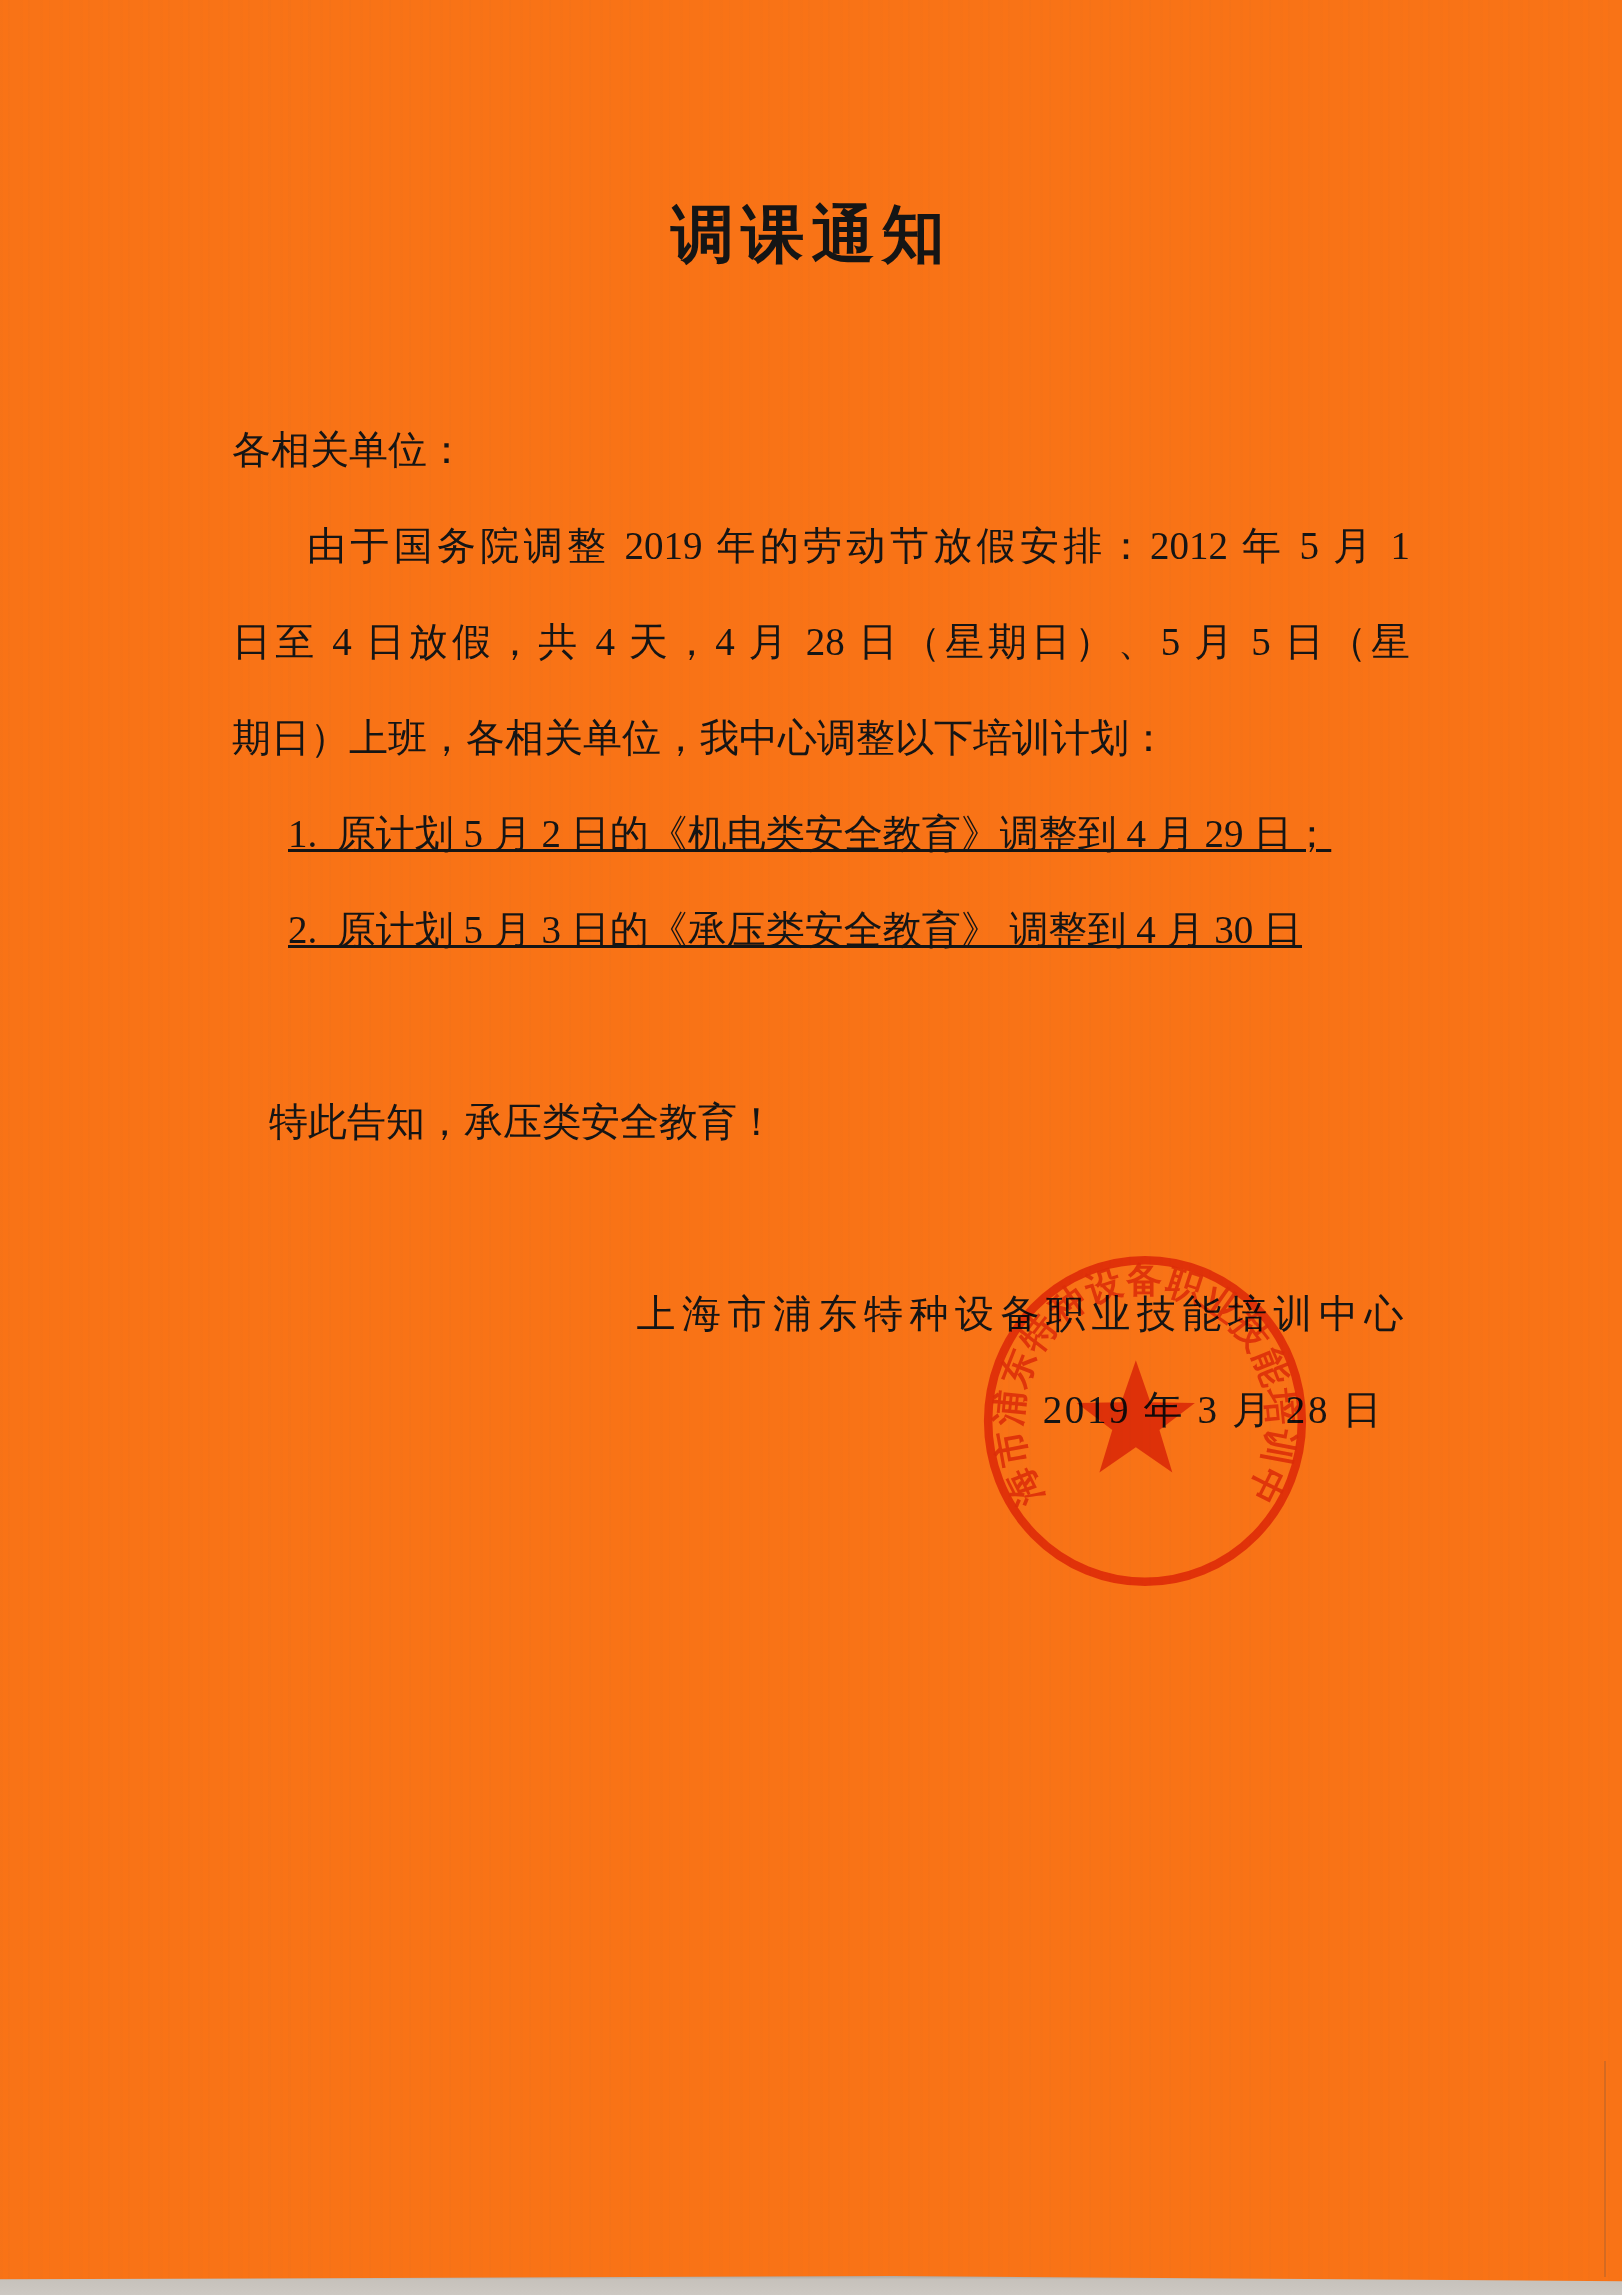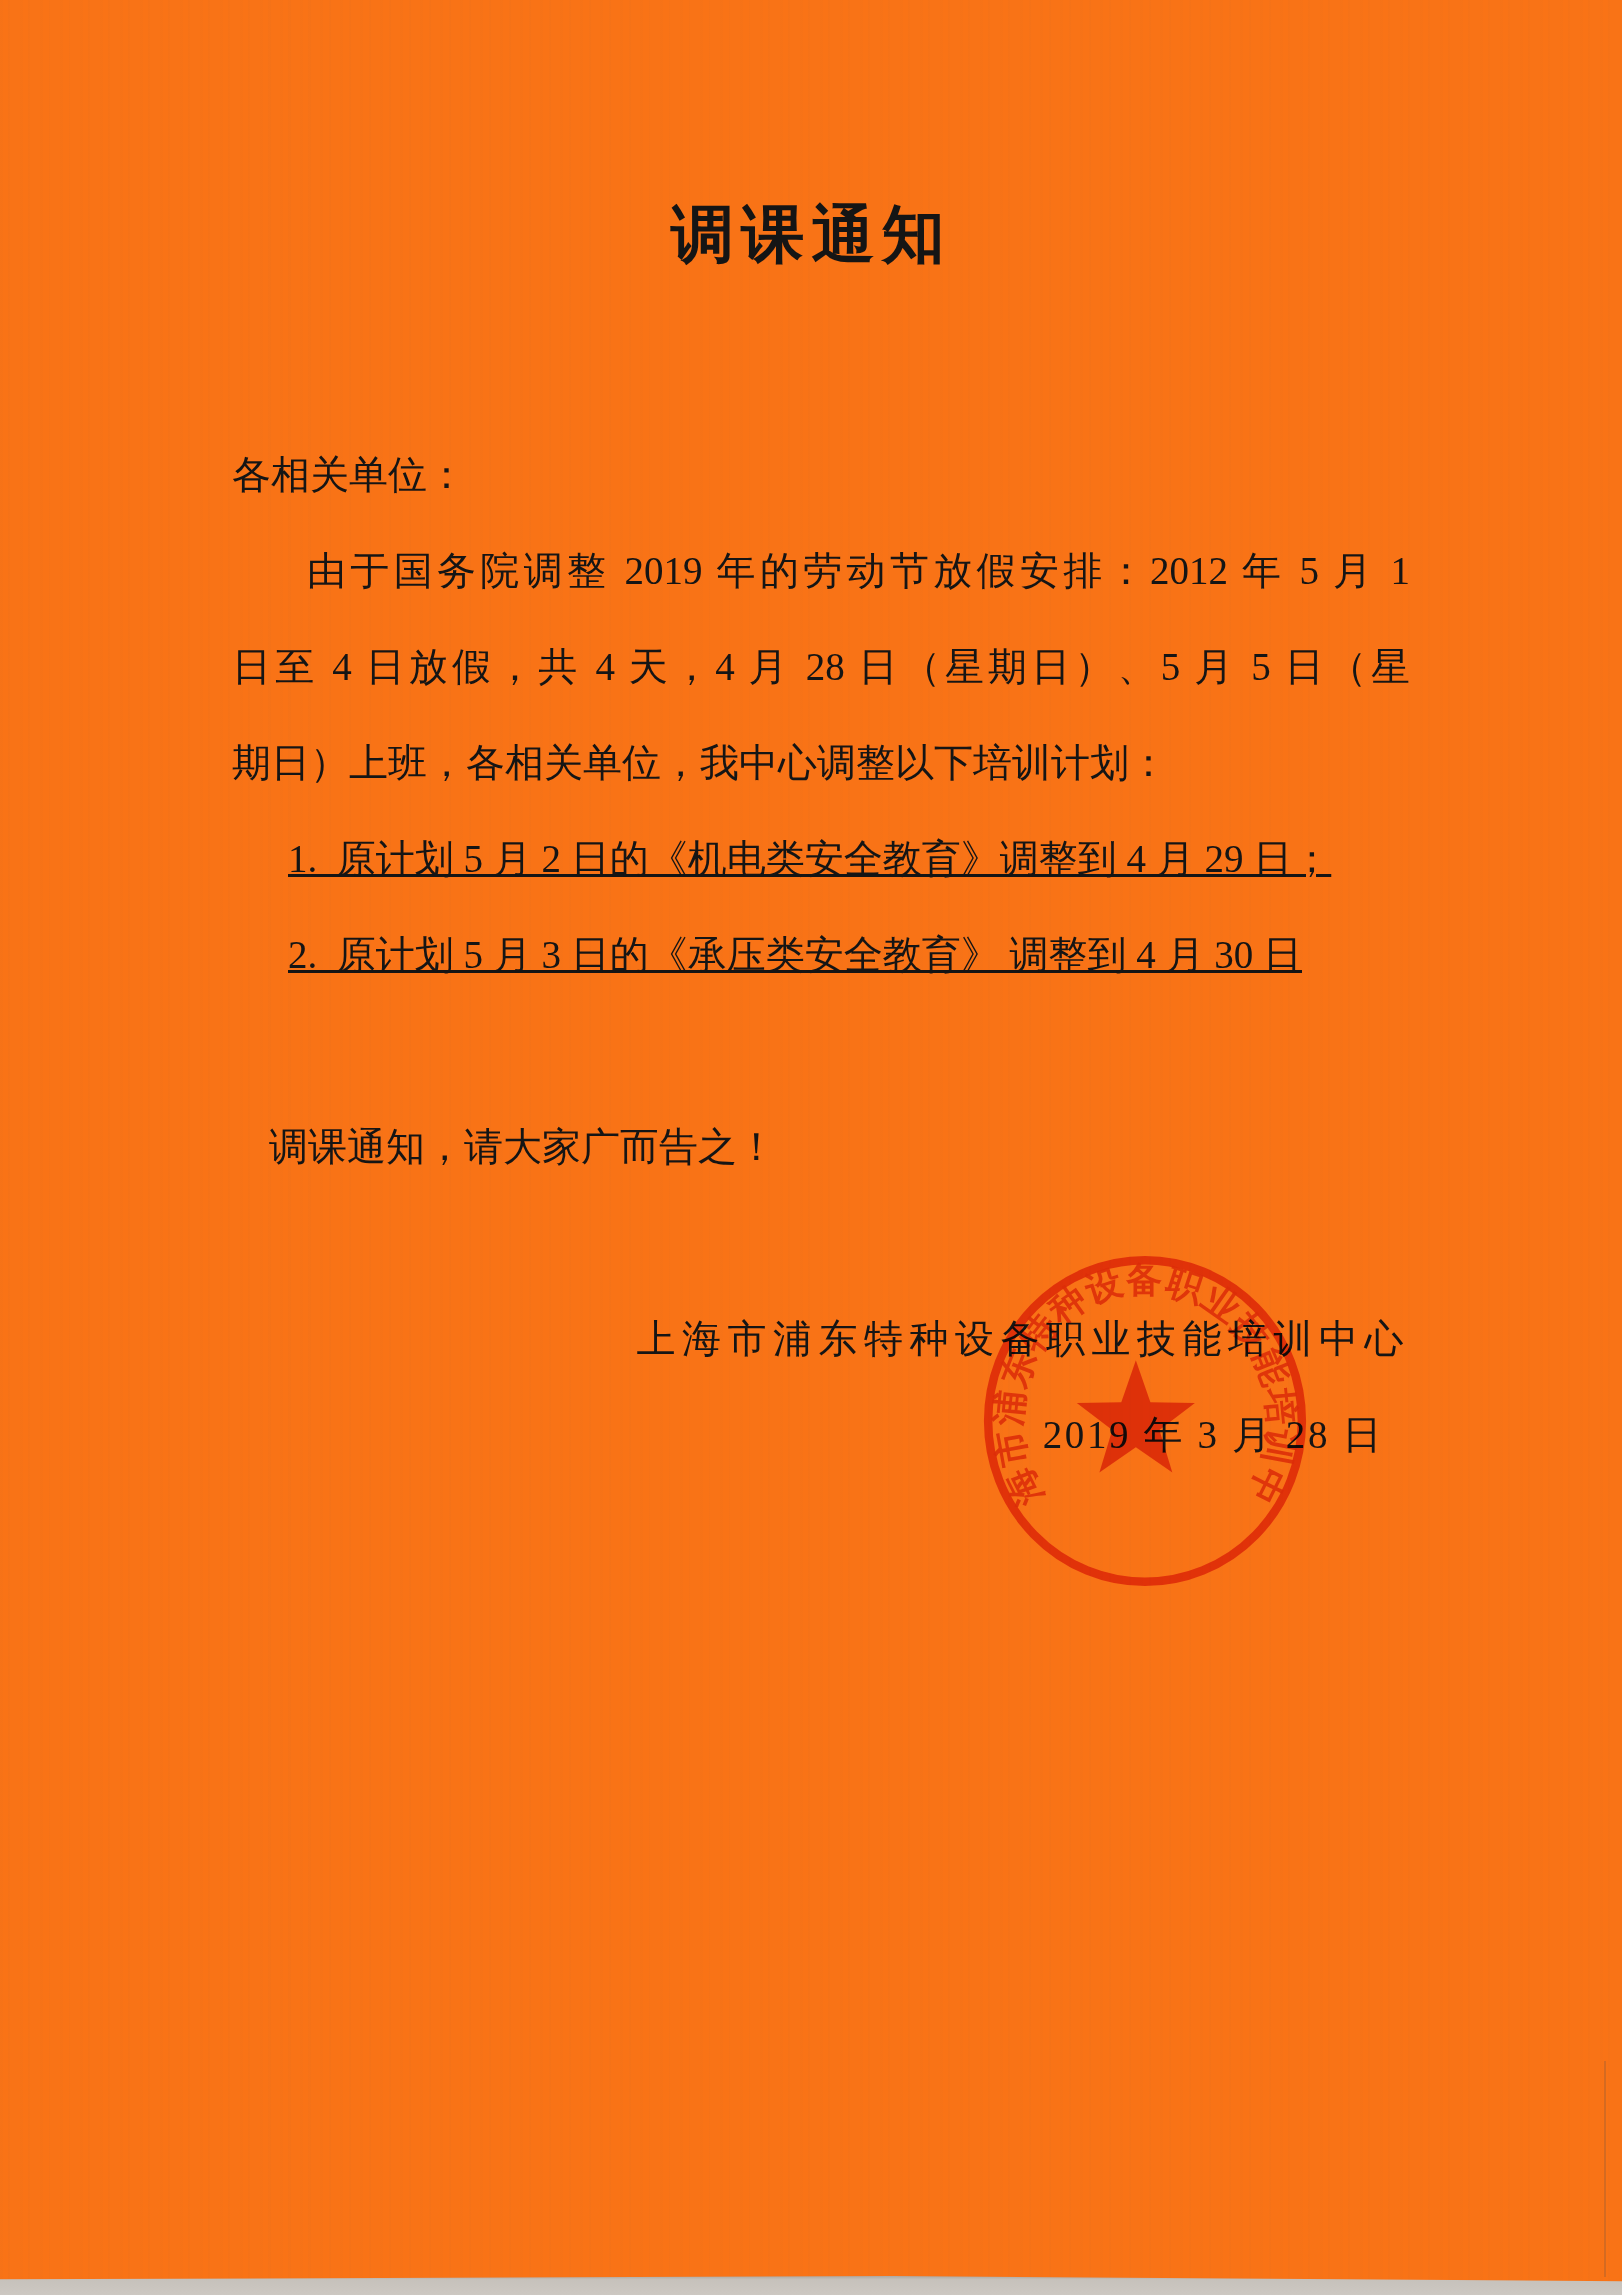--- a/index.html
+++ b/index.html
@@ -28,21 +28,21 @@
     position:absolute;
     top:188px;left:0;right:0;
     text-align:center;
     font-size:63px;line-height:94px;
     font-weight:bold;
     letter-spacing:7.2px;
     white-space:nowrap;
   }
   .content{
     position:absolute;
-    top:427px;left:232px;width:1178px;
+    top:402px;left:232px;width:1178px;
     font-size:39px;line-height:96px;
   }
   .line{min-height:96px;}
   .indent-para{text-indent:75px;}
   .jline{text-align:justify;text-align-last:justify;}
   .list-line{padding-left:56px;white-space:pre-wrap;text-decoration:underline;}
   .closing-line{padding-left:37px;margin-top:96px;}
   .sig-line{
     text-align:right;
     letter-spacing:6.5px;
@@ -94,21 +94,21 @@
     <div class="line indent-para jline">由于国务院调整 2019 年的劳动节放假安排：2012 年 5 月 1</div>
 
     <div class="line jline">日至 4 日放假，共 4 天，4 月 28 日（星期日）、5 月 5 日（星</div>
 
     <div class="line">期日）上班，各相关单位，我中心调整以下培训计划：</div>
 
     <div class="line list-line">1.  原计划 5 月 2 日的《机电类安全教育》调整到 4 月 29 日；</div>
 
     <div class="line list-line">2.  原计划 5 月 3 日的《承压类安全教育》 调整到 4 月 30 日</div>
 
-    <div class="line closing-line">调课通知，请大家广而告之！</div>
+    <div class="line closing-line">特此告知，承压类安全教育！</div>
 
     <div class="line sig-line">上海市浦东特种设备职业技能培训中心</div>
 
     <div class="line date-line">2019 年 3 月 28 日</div>
   </div>
 
   <svg class="stamp" viewBox="0 0 560 560">
     <ellipse cx="280" cy="280" rx="240" ry="246" fill="none" stroke="#e25045" stroke-width="13" stroke-opacity="0.9"></ellipse>
     <polygon fill="#dd4437" fill-opacity="0.85" points="266,187 288.3,251.3 356.4,252.6 302.1,293.7 321.8,358.9 266,320 210.2,358.9 229.9,293.7 175.6,252.6 243.7,251.3"></polygon>
     <path id="seal-arc" d="M 134.4 407.3 A 190 198 0 1 1 425.6 407.3" fill="none"></path>

